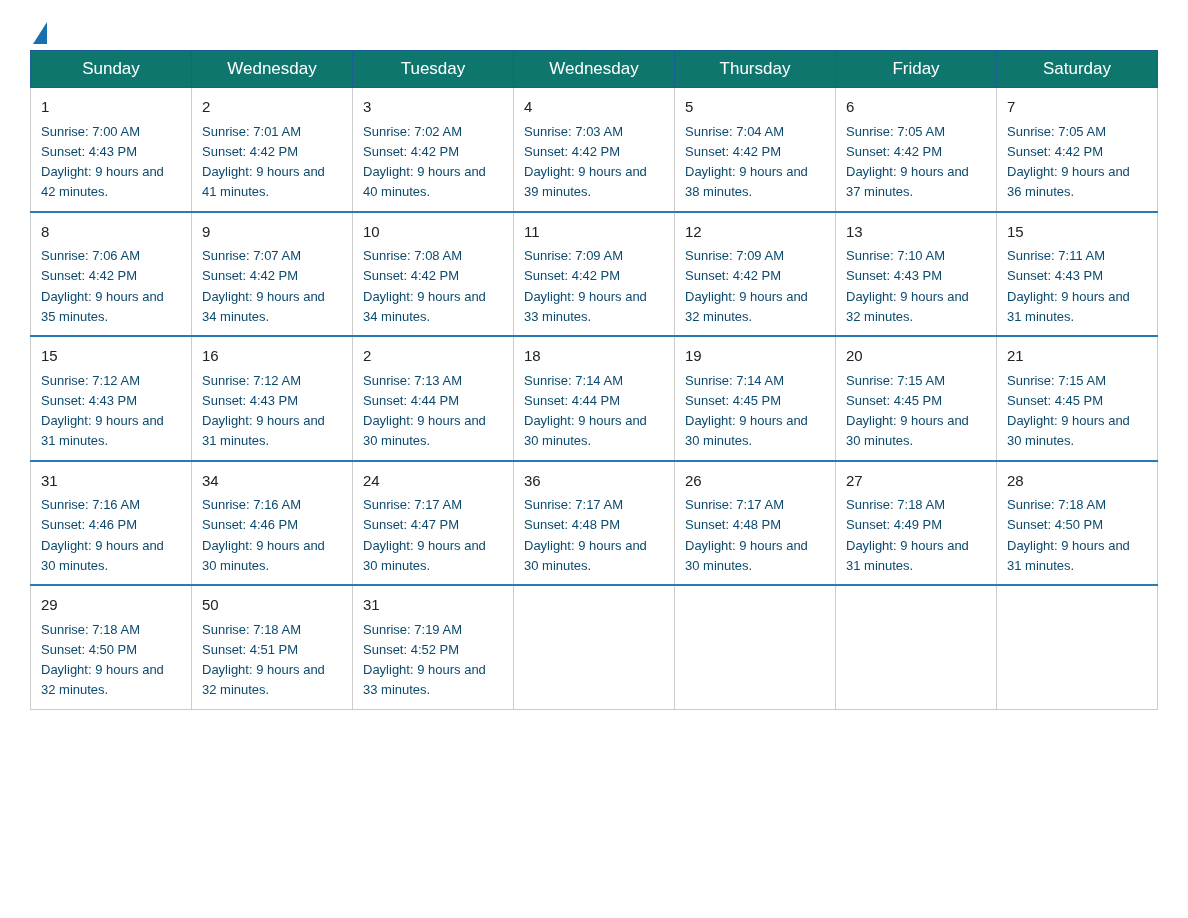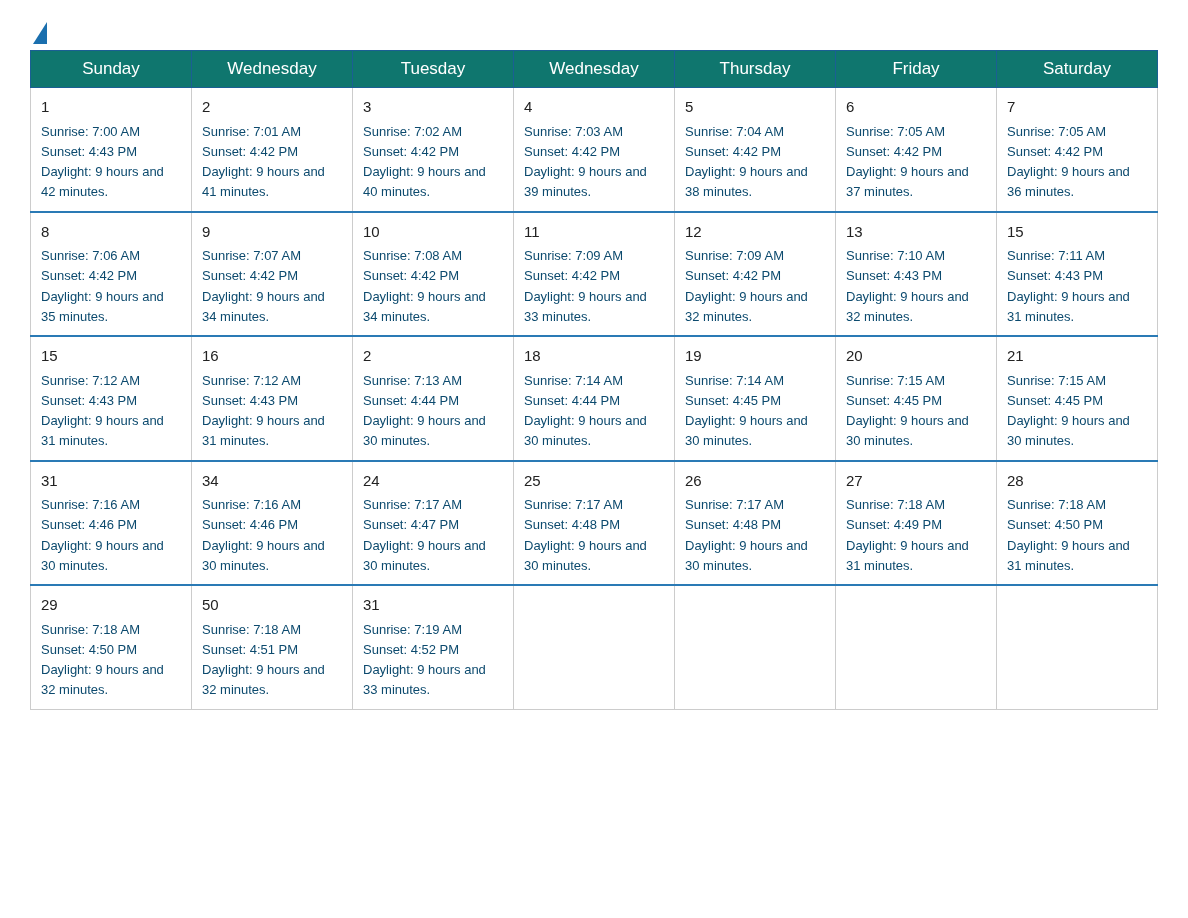--- a/index.html
+++ b/index.html
@@ -235,21 +235,21 @@
       </td>
         <td>
         <span class="day-number">34</span>
         <span class="day-info">Sunrise: 7:16 AM<br>Sunset: 4:46 PM<br>Daylight: 9 hours and 30 minutes.</span>
       </td>
         <td>
         <span class="day-number">24</span>
         <span class="day-info">Sunrise: 7:17 AM<br>Sunset: 4:47 PM<br>Daylight: 9 hours and 30 minutes.</span>
       </td>
         <td>
-        <span class="day-number">25</span>
+        <span class="day-number">36</span>
         <span class="day-info">Sunrise: 7:17 AM<br>Sunset: 4:48 PM<br>Daylight: 9 hours and 30 minutes.</span>
       </td>
         <td>
         <span class="day-number">26</span>
         <span class="day-info">Sunrise: 7:17 AM<br>Sunset: 4:48 PM<br>Daylight: 9 hours and 30 minutes.</span>
       </td>
         <td>
         <span class="day-number">27</span>
         <span class="day-info">Sunrise: 7:18 AM<br>Sunset: 4:49 PM<br>Daylight: 9 hours and 31 minutes.</span>
       </td>

